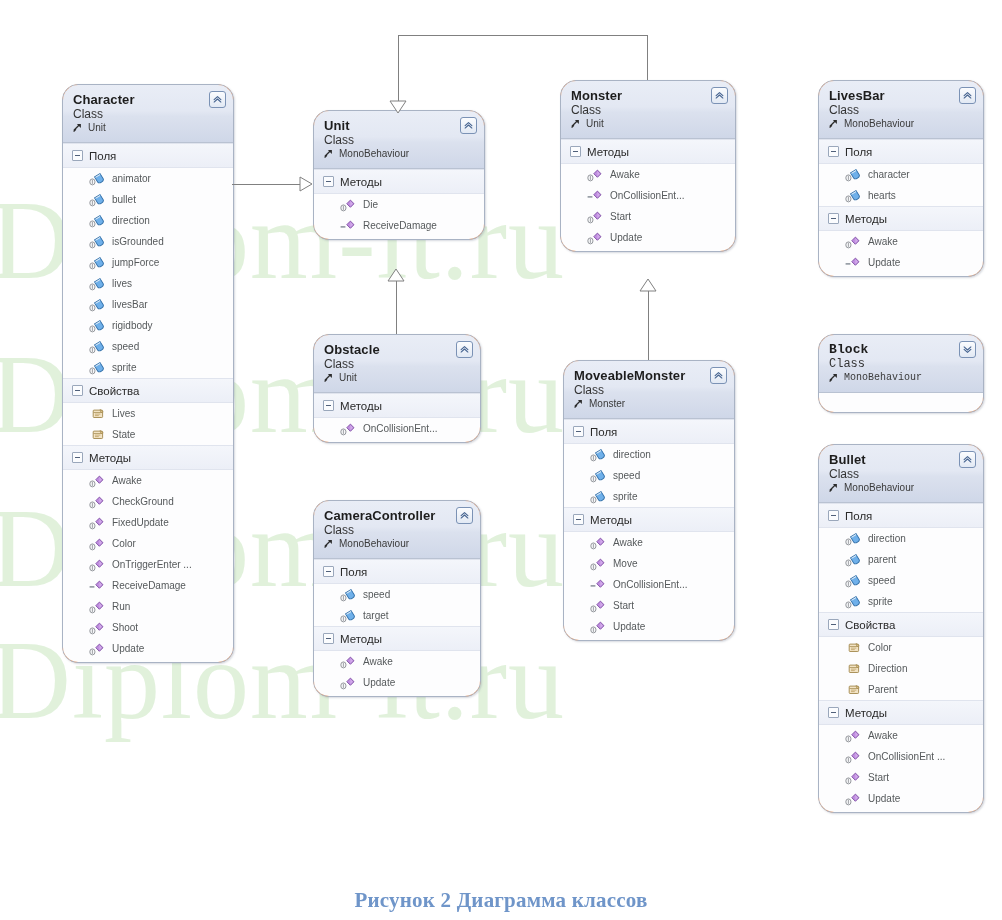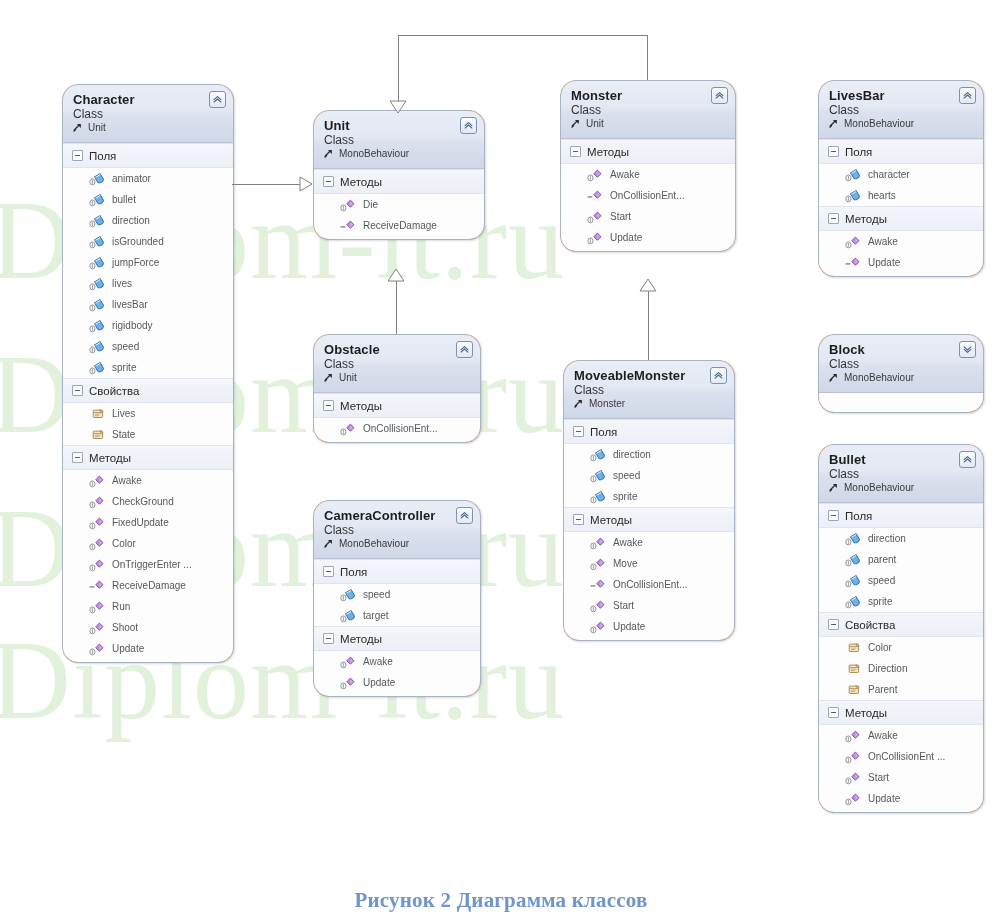--- a/index.html
+++ b/index.html
@@ -724,21 +724,21 @@
           <svg class="mem-ico" viewBox="0 0 15 13">
             <ellipse cx="3.4" cy="9.4" rx="2.6" ry="3.0" fill="#f7f8fa" stroke="#8a8d92" stroke-width="0.9"></ellipse>
             <path d="M3.4,7.2 L3.4,11.4" stroke="#8a8d92" stroke-width="0.8"></path>
             <path d="M10.4,1.6 L14.0,5.2 L10.4,8.8 L6.8,5.2 Z" fill="#c08de0" stroke="#7b4ba0" stroke-width="0.9"></path>
             <path d="M10.4,2.6 L12.9,5.2 L10.4,7.8 Z" fill="#d6b0ec" opacity="0.85"></path>
           </svg>
           <span class="mem-name">Update</span>
         </div>
       </div>
     </div>
-    <div class="cls" style="left: 818px; top: 334px; width: 164px;">
+    <div class="cls" style="left: 818px; top: 334px; width: 164px; font-family: Liberation Mono, monospace;">
       <div class="cls-head">
         <div class="cls-name">Block</div>
         <div class="cls-kind">Class</div>
         <div class="cls-base">
           <span class="base-arrow"><svg viewBox="0 0 12 11" width="11" height="10">
               <path d="M1,8 L7,2" stroke="#2b2b2b" stroke-width="1.4" fill="none"></path>
               <path d="M4.2,1.2 L8.6,1.2 L8.6,5.6 Z" fill="#2b2b2b"></path>
               <path d="M0.6,9.4 L3.2,6.8" stroke="#2b2b2b" stroke-width="1.4" fill="none"></path>
             </svg></span>
           <span>MonoBehaviour</span>

